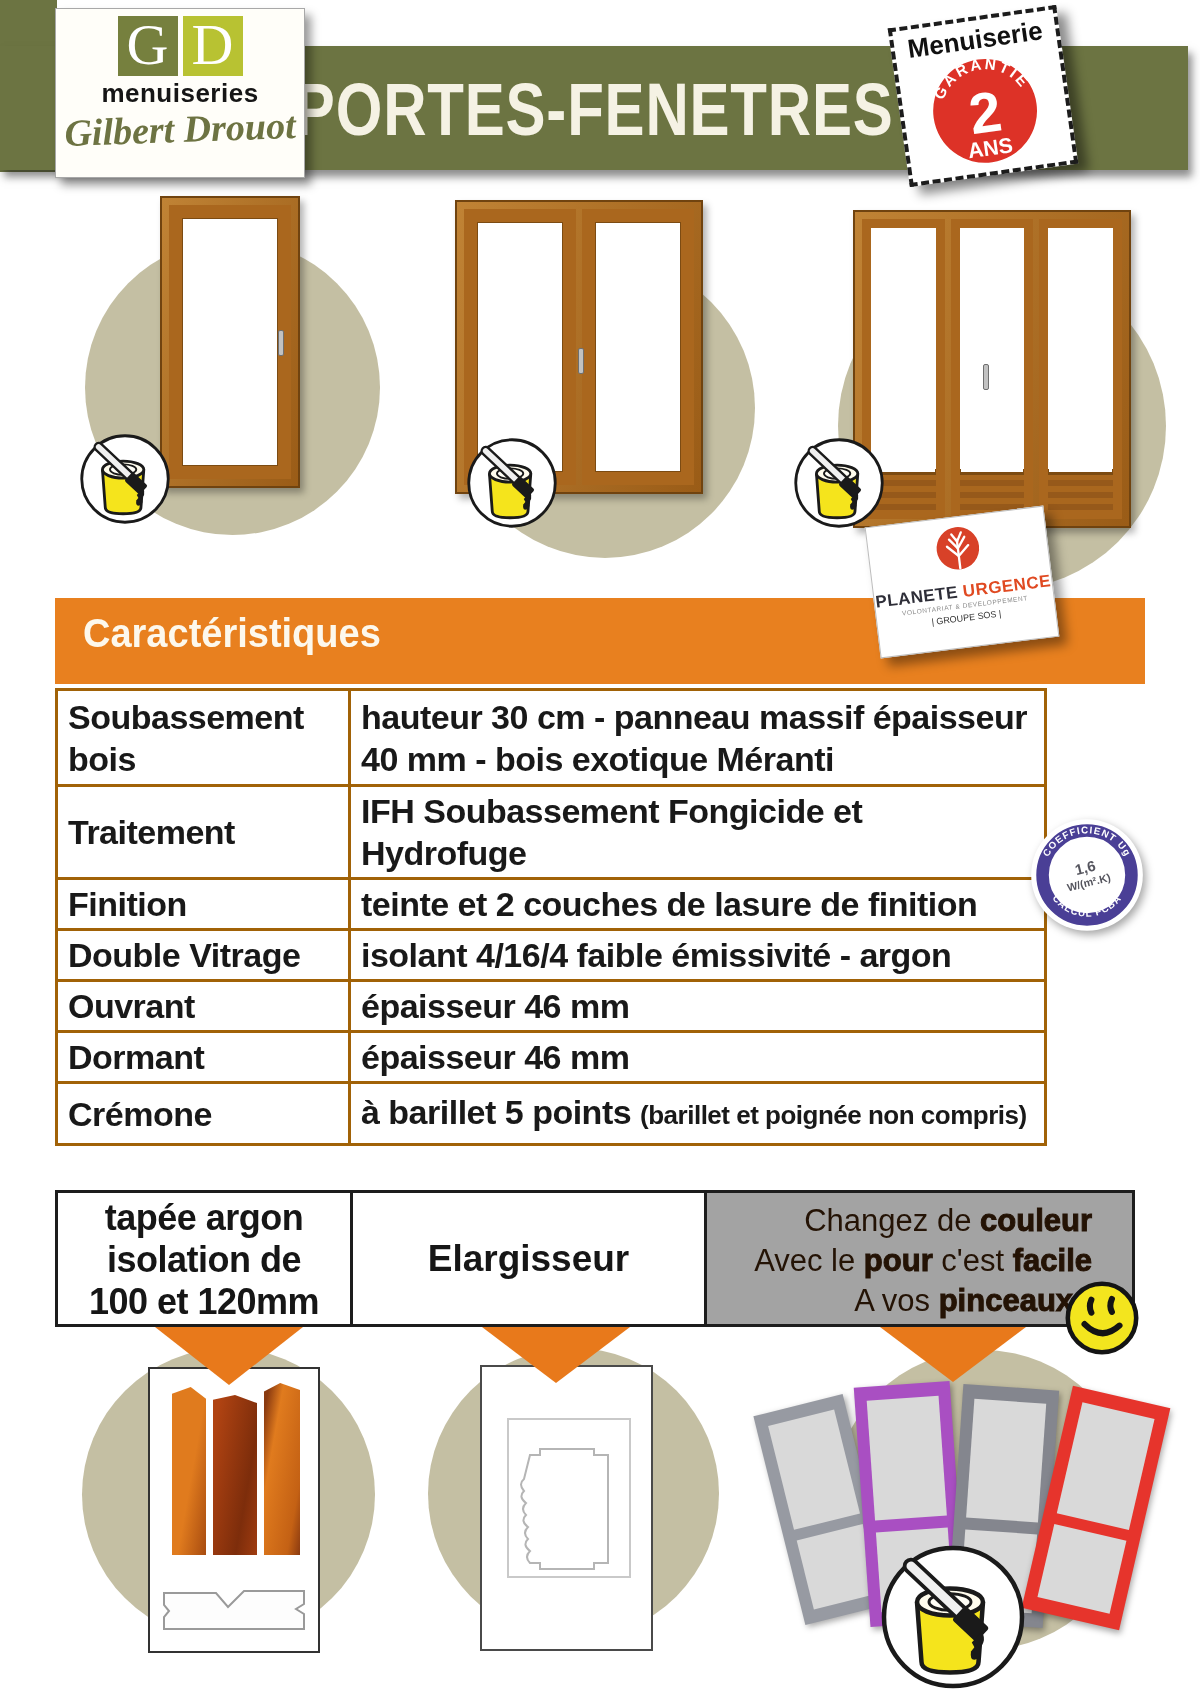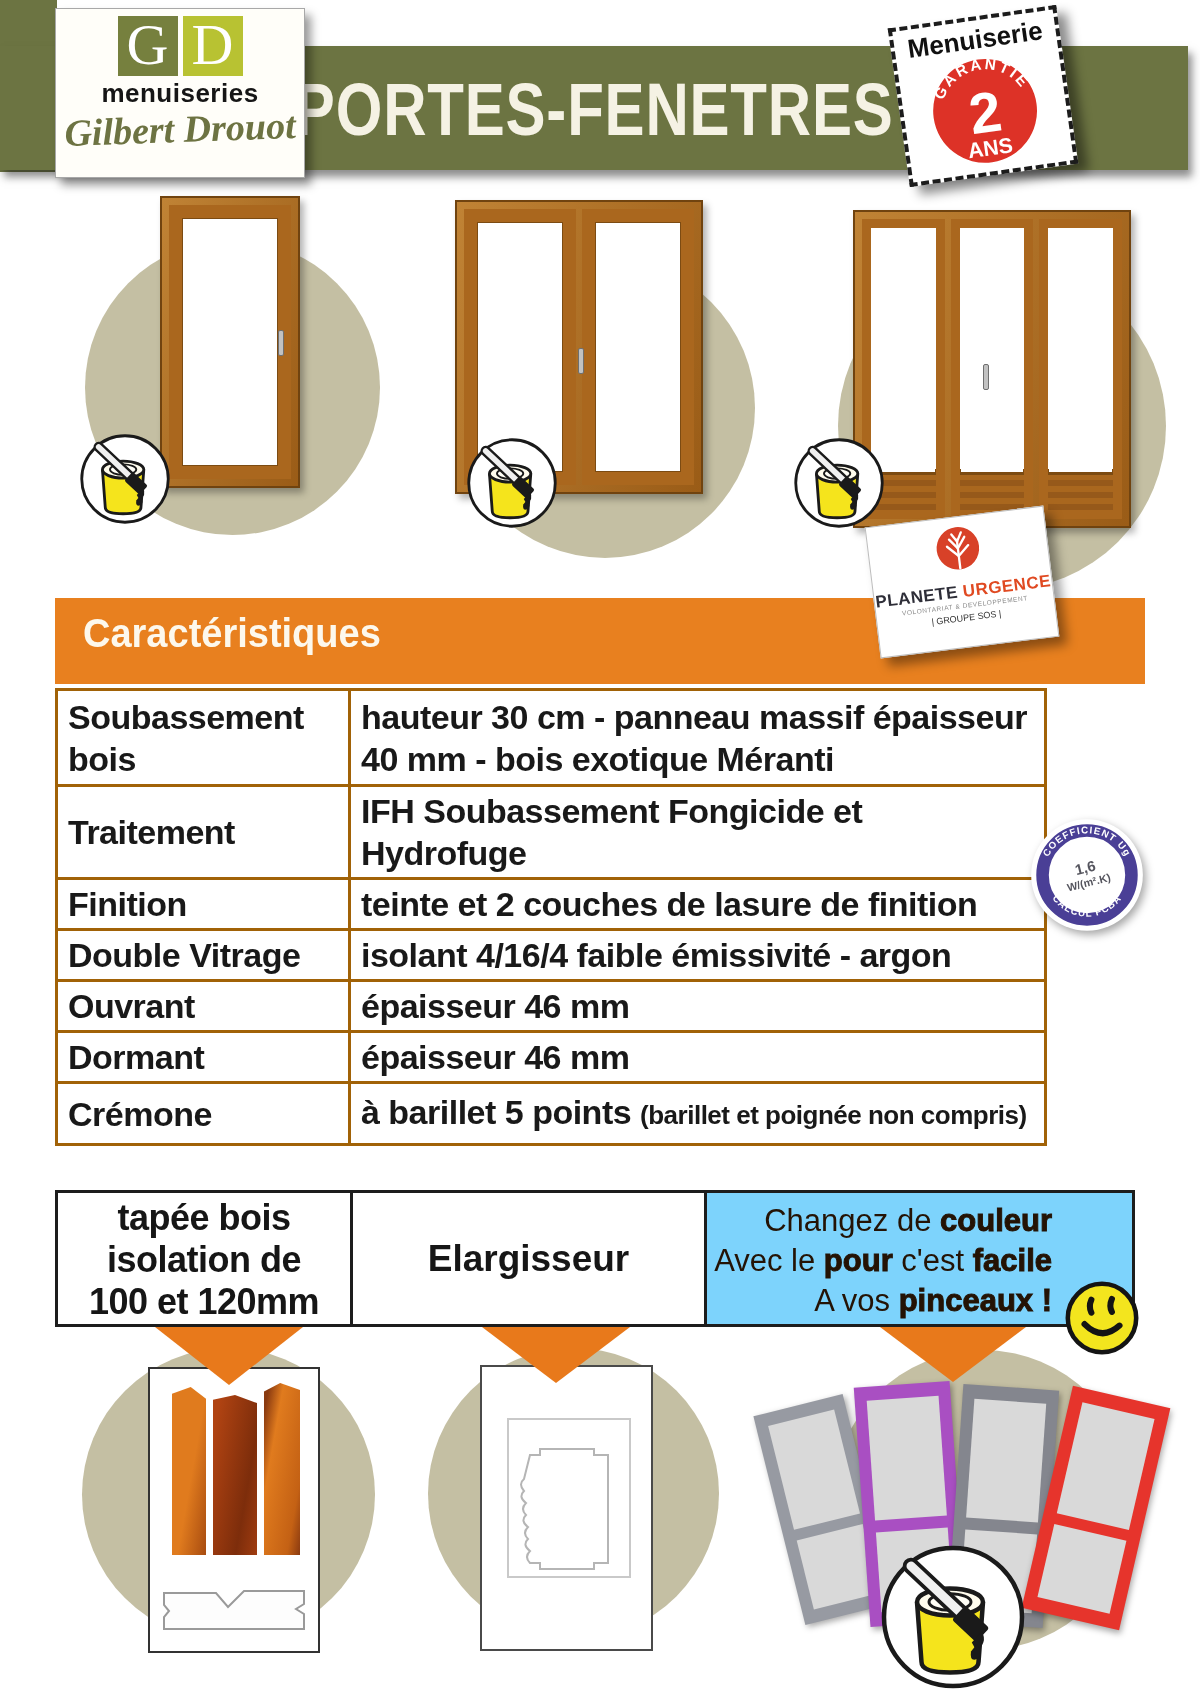--- a/index.html
+++ b/index.html
@@ -87,21 +87,21 @@
           filter:drop-shadow(3px 4px 4px rgba(0,0,0,.35)); }
 
   
   .opt-row { position:absolute; left:55px; top:1190px; height:137px; display:flex; z-index:3; }
   .opt-cell { border:3px solid #1d1d1d; background:#fff; height:137px; }
   .opt-cell + .opt-cell { border-left:none; }
   .cell1 { width:298px; text-align:center; padding-top:4px; }
   .cell1 div { font-weight:bold; font-size:36px; line-height:42px; color:#161616; letter-spacing:-.5px; }
   .cell2 { width:354px; display:flex; align-items:center; justify-content:center; }
   .cell2 div { font-weight:bold; font-size:37px; color:#161616; }
-  .cell3 { width:428px; background:#7dd3fc; text-align:right; padding:8px 80px 0 6px; }
+  .cell3 { width:428px; background:#a3a3a3; text-align:right; padding:8px 40px 0 6px; }
   .cline { font-size:31px; line-height:40px; color:#241305; white-space:nowrap; }
   .seg { font-weight:normal; }
   .seg.heavy { font-weight:bold; -webkit-text-stroke:1px #241305; }
 
   .smiley { position:absolute; left:1064px; top:1280px; width:76px; height:76px; z-index:6; }
 
   .arrow { position:absolute; background:#e8791b; clip-path:polygon(0 0,100% 0,50% 100%); z-index:5; }
   .a1 { left:155px; top:1327px; width:148px; height:58px; }
   .a2 { left:482px; top:1327px; width:148px; height:56px; }
   .a3 { left:880px; top:1327px; width:146px; height:55px; }
@@ -303,21 +303,21 @@
       <textPath href="#coefbot" startOffset="50%" text-anchor="middle">CALCUL FCBA</textPath>
     </text>
     <g transform="rotate(-14 50 50)">
       <text x="50" y="48" text-anchor="middle" font-size="13" font-weight="bold" fill="#55555e">1,6</text>
       <text x="50" y="60" text-anchor="middle" font-size="9.5" font-weight="bold" fill="#55555e">W/(m².K)</text>
     </g>
   </svg>
 
   <div class="opt-row">
     <div class="opt-cell cell1">
-      <div>tapée bois</div>
+      <div>tapée argon</div>
       <div>isolation de</div>
       <div>100 et 120mm</div>
     </div>
     <div class="opt-cell cell2">
       <div>Elargisseur</div>
     </div>
     <div class="opt-cell cell3">
       <div class="cline">
         <span class="seg">Changez de </span><span class="seg heavy">couleur</span>
       </div>

